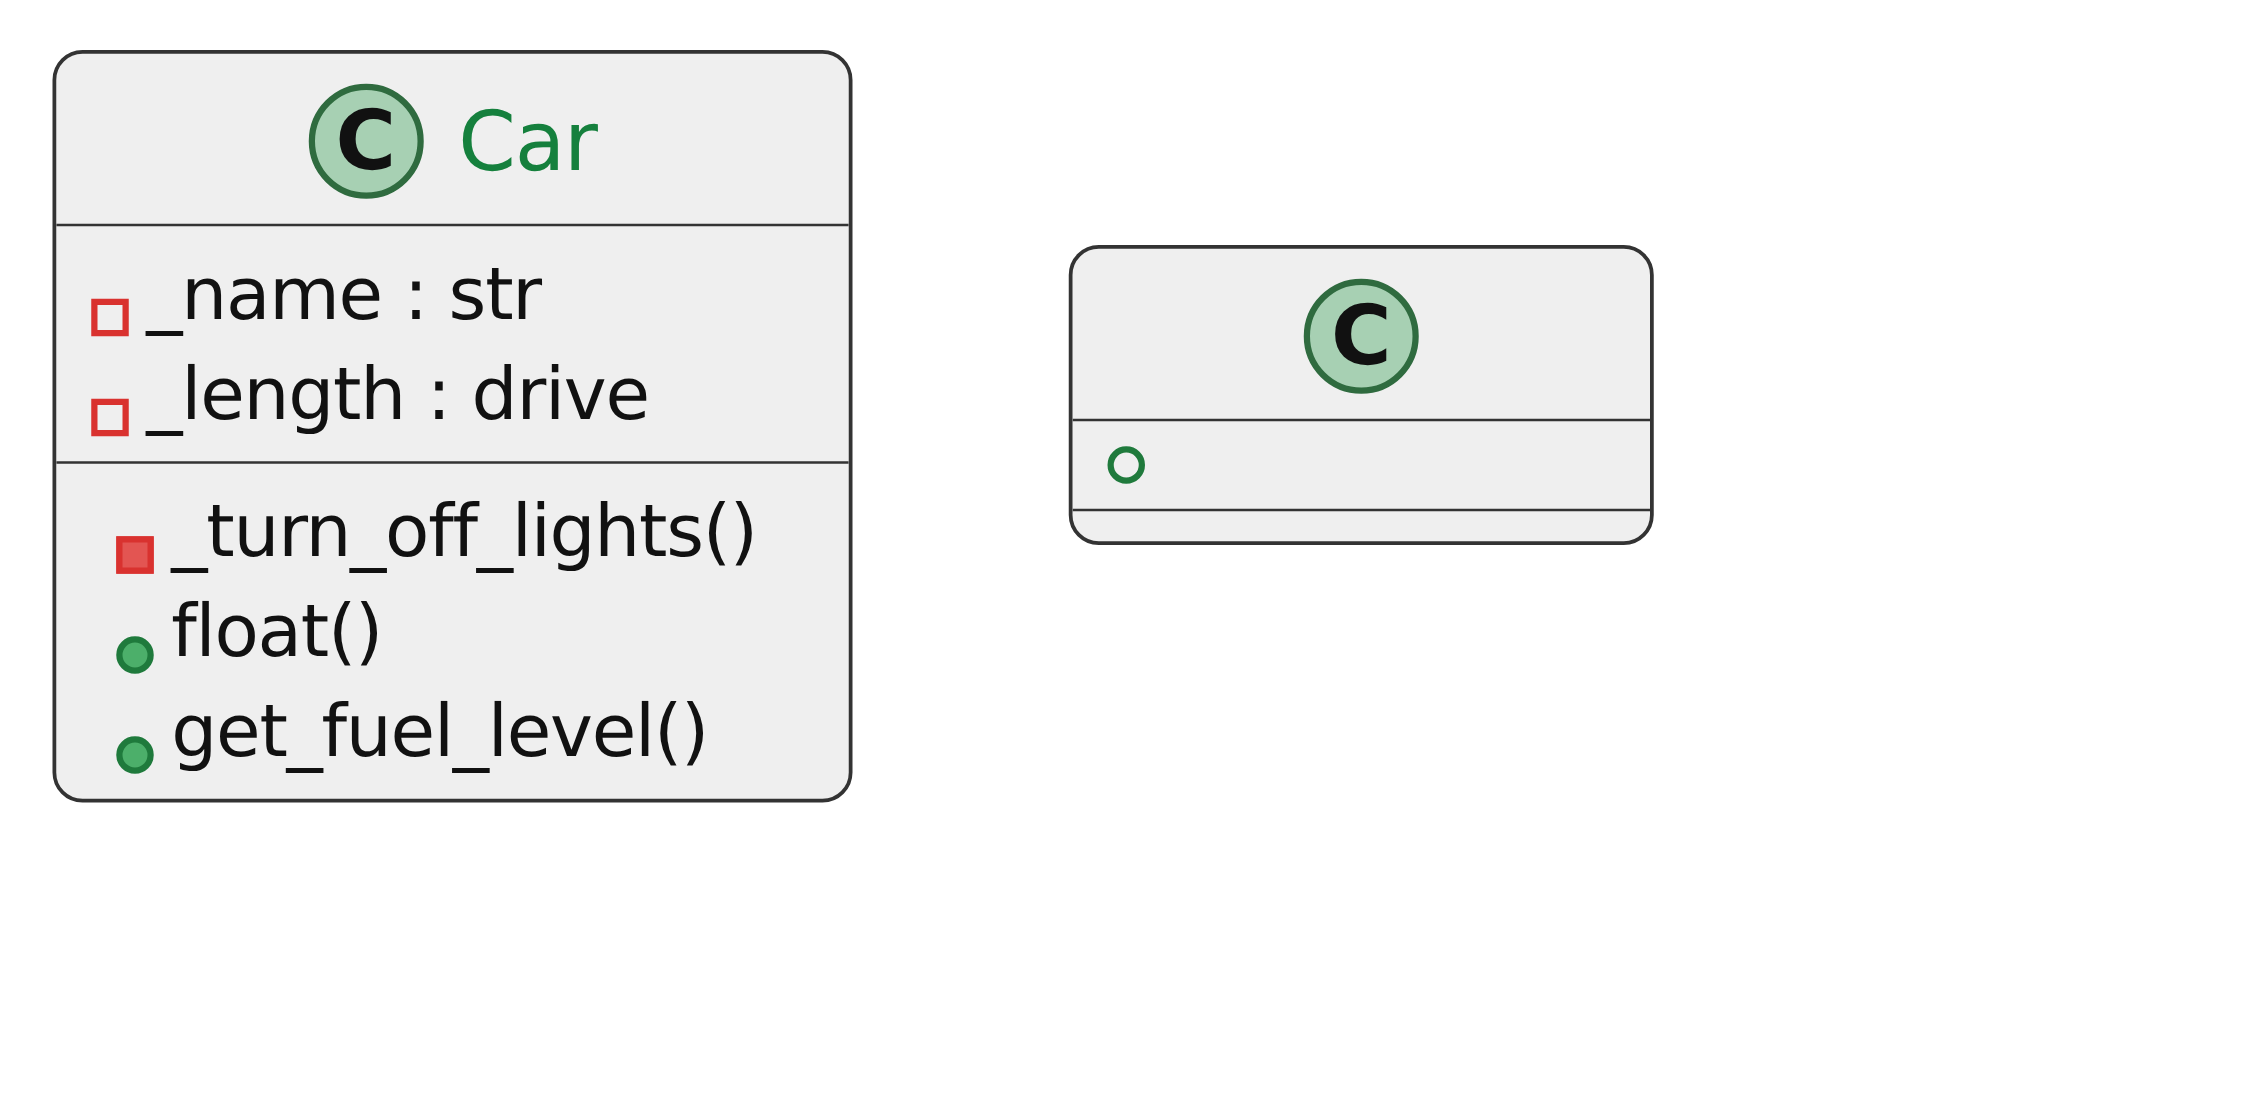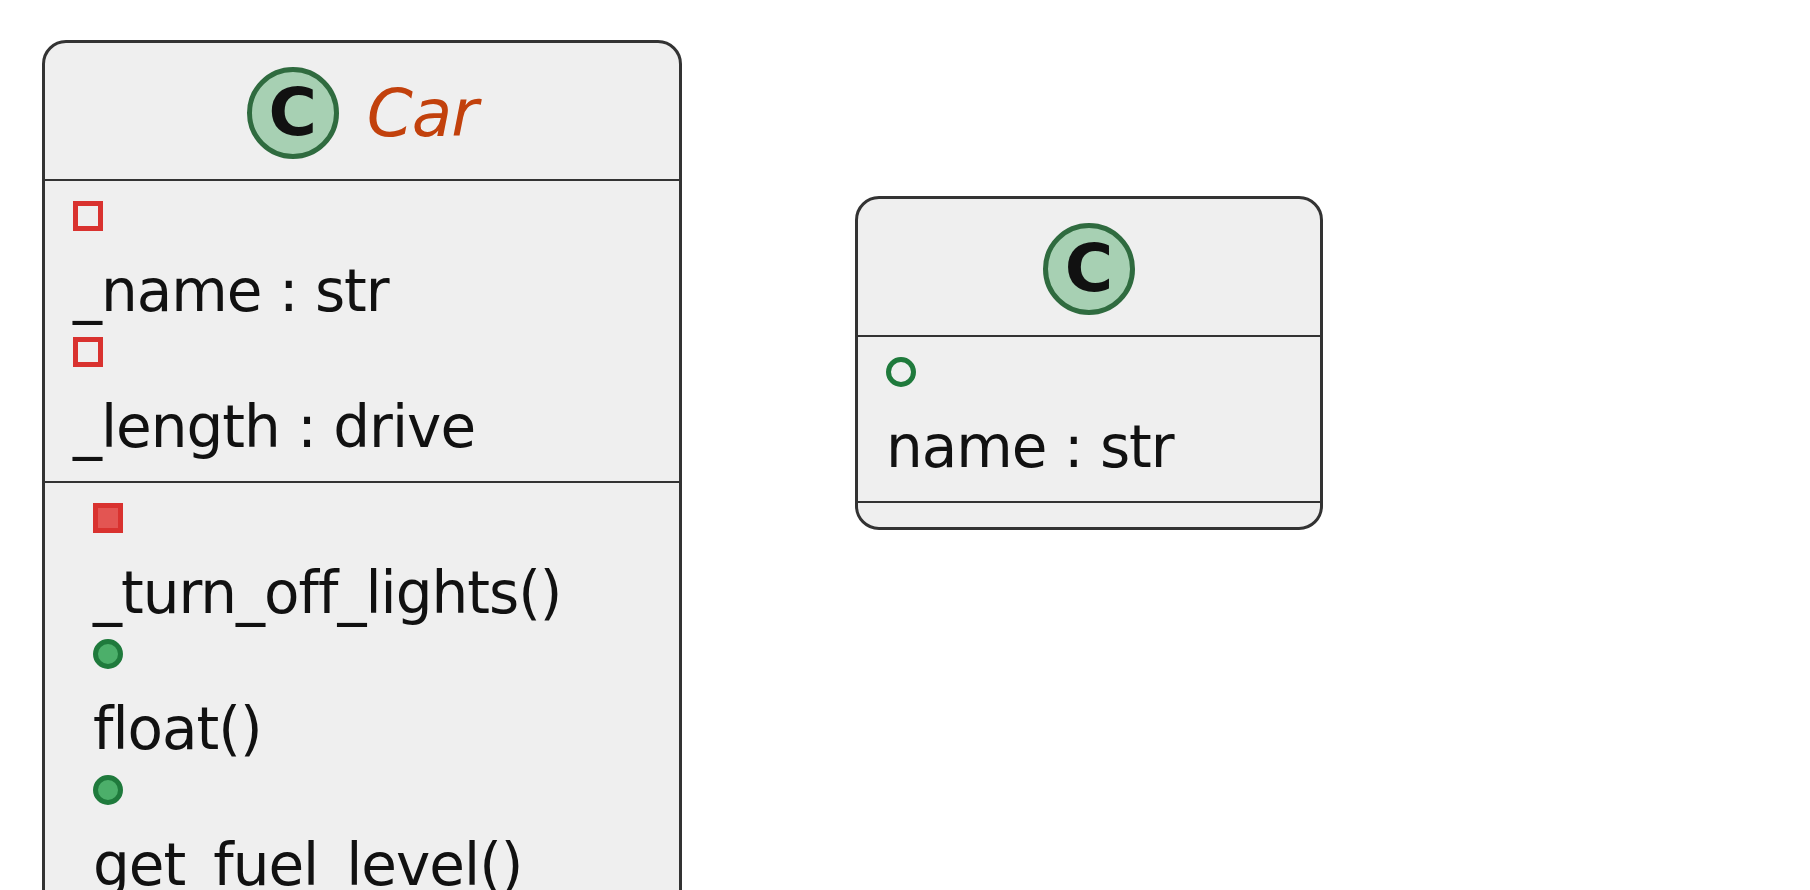--- a/index.html
+++ b/index.html
@@ -34,38 +34,36 @@
       display: flex;
       align-items: center;
       justify-content: center;
       font-weight: 900;
       font-size: 66px;
       color: #111111;
       line-height: 1;
     }
     .class-name {
       font-size: 66px;
-      color: #c2410c;
+      color: #15803d;
       letter-spacing: -1px;
-      font-style: italic;
     }
     .section {
       border-bottom: 2px solid #333333;
       padding: 14px 28px;
     }
     .section:last-child {
       border-bottom: none;
       padding-left: 48px;
     }
     .member-row {
       display: flex;
-      align-items: flex-start;
-      gap: 26px;
+      align-items: flex-end;
+      gap: 14px;
       padding: 6px 0;
-      flex-direction: column;
     }
     .vis-icon {
       width: 30px;
       height: 30px;
       flex: none;
       display: block;
     }
     .member-text {
       font-size: 58px;
       color: #111111;
@@ -146,17 +144,16 @@
 
 <div class="class-box" id="bike-box">
   <div class="class-header">
     <div class="class-icon">
       <span>C</span>
     </div>
   </div>
   <div class="section">
     <div class="member-row">
       <span class="vis-icon vis-circle-open"></span>
-      <span class="member-text">name : str</span>
     </div>
   </div>
   <div class="section empty"></div>
 </div>
 
 </body></html>

